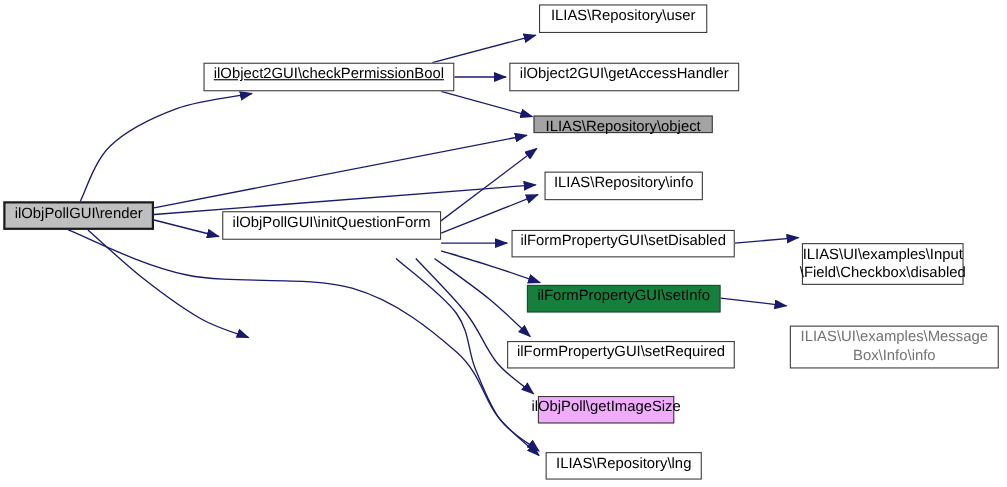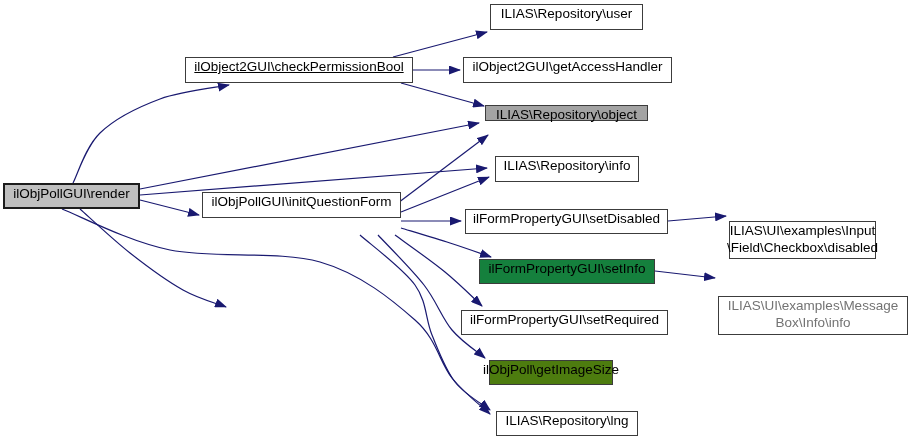--- a/index.html
+++ b/index.html
@@ -97,21 +97,21 @@
     </div>
     <div class="node" style="left: 465px; top: 209px; width: 203px; height: 25px; border-color: rgb(60, 60, 60); background: rgb(255, 255, 255); color: rgb(0, 0, 0);">
       <span class="line">ilFormPropertyGUI\setDisabled</span>
     </div>
     <div class="node" style="left: 479px; top: 259px; width: 176px; height: 25px; border-color: rgb(60, 60, 60); background: #15803d; color: rgb(0, 0, 0);">
       <span class="line">ilFormPropertyGUI\setInfo</span>
     </div>
     <div class="node" style="left: 461px; top: 310px; width: 207px; height: 25px; border-color: rgb(60, 60, 60); background: rgb(255, 255, 255); color: rgb(0, 0, 0);">
       <span class="line">ilFormPropertyGUI\setRequired</span>
     </div>
-    <div class="node" style="left: 489px; top: 360px; width: 124px; height: 25px; border-color: rgb(60, 60, 60); background: #4d7c0f; color: rgb(0, 0, 0);">
+    <div class="node" style="left: 489px; top: 360px; width: 124px; height: 25px; border-color: rgb(60, 60, 60); background: #f0abfc; color: rgb(0, 0, 0);">
       <span class="line">ilObjPoll\getImageSize</span>
     </div>
     <div class="node" style="left: 496px; top: 411px; width: 142px; height: 25px; border-color: rgb(60, 60, 60); background: rgb(255, 255, 255); color: rgb(0, 0, 0);">
       <span class="line">ILIAS\Repository\lng</span>
     </div>
     <div class="node" style="left: 729px; top: 196px; width: 147px; height: 38px; border-color: rgb(60, 60, 60); background: rgb(255, 255, 255); color: rgb(0, 0, 0); margin-top: 25px;">
       <span class="line">ILIAS\UI\examples\Input</span>
       <span class="line">\Field\Checkbox\disabled</span>
     </div>
     <div class="node" style="left: 718px; top: 260px; width: 190px; height: 39px; border-color: rgb(60, 60, 60); background: rgb(255, 255, 255); color: #737373; margin-top: 36px;">

